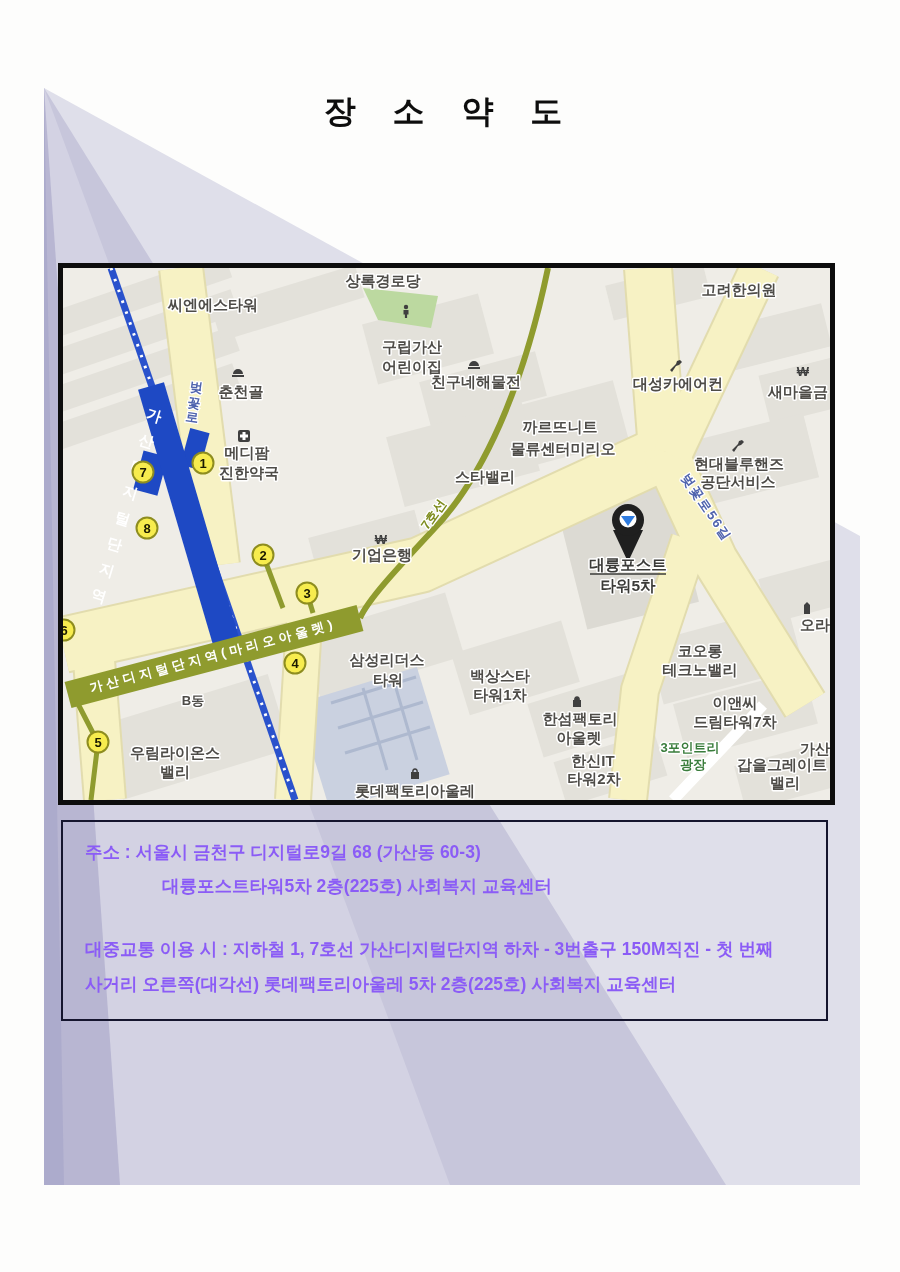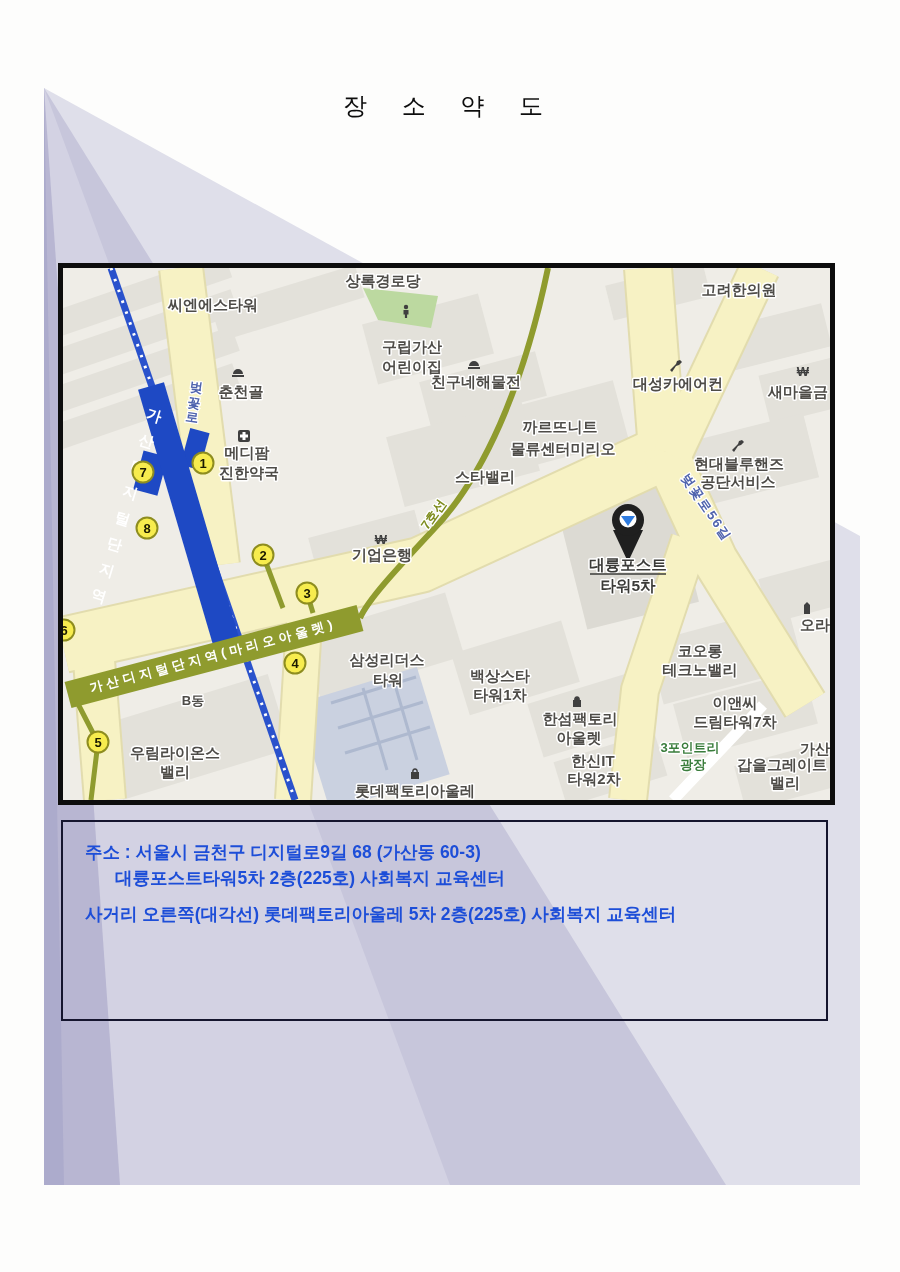--- a/index.html
+++ b/index.html
@@ -2,28 +2,28 @@
 <html style="--lavender_1: #acabcc; --lavender_2: #b8b6d2; --lavender_3: #d3d2e3; --lavender_4: #c7c6db; --lavender_5: #dfdfea; --road_yellow: #f7f2c4; --road_edge: #e2dcae; --line1_blue: #2a52cc; --line7_olive: #8f9b2e; --station_blue: #1e49c4; --pin_black: #1f1f1f; --pin_blue: #2f7ce0;"><head>
 <meta charset="utf-8">
 <style>
   html,body{margin:0;padding:0;background:#ffffff;}
   #page{position:relative;width:900px;height:1272px;background:#fdfdfc;overflow:hidden;
         font-family:"Liberation Sans","DejaVu Sans",sans-serif;}
   #decor{position:absolute;left:0;top:0;z-index:0;}
   .tri1{fill:var(--lavender_1)} .tri2{fill:var(--lavender_2)} .tri3{fill:var(--lavender_3)}
   .tri4{fill:var(--lavender_4)} .tri5{fill:var(--lavender_5)}
   #doc-title{position:absolute;left:0;top:90px;width:100%;text-align:center;z-index:3;
-             font-size:24px;font-weight:normal;letter-spacing:14px;color:#0d0d0d;}
+             font-size:32px;font-weight:bold;letter-spacing:14px;color:#0d0d0d;}
   #map-frame{position:absolute;left:58px;top:263px;z-index:2;border:5px solid #0d0d0d;
              width:767px;height:532px;background:#efede7;}
   #info-box{position:absolute;left:61px;top:820px;width:767px;height:201px;z-index:2;
-            border:2px solid #15152e;box-sizing:border-box;color:#1d4ed8;}
+            border:2px solid #15152e;box-sizing:border-box;color:#8b5cf6;}
   #info-box p{margin:0;padding:0 22px;font-size:17.5px;font-weight:bold;line-height:1.5;}
   #info-box .l1{margin-top:17px;}
-  #info-box .l2{padding-left:52px;}
+  #info-box .l2{margin-top:8px;padding-left:99px;}
   #info-box .l3{margin-top:36px;}
   #info-box .l4{margin-top:9px;}
   
   .road{fill:none;stroke:var(--road_yellow);}
   .road-casing{fill:none;stroke:var(--road_edge);}
   .bldg{fill:#e3e1da;} .bldg-dark{fill:#dcdad3;} .bldg-blue{fill:#cad1e0;}
   .park{fill:#bcd9a0;}
   .rail1{stroke:var(--line1_blue);} .railtick{stroke:#ffffff;}
   .line7{stroke:var(--line7_olive);fill:none;}
   .lbl{font:bold 15px "Liberation Sans","DejaVu Sans",sans-serif;fill:#4e4c48;
@@ -270,16 +270,17 @@
       <text class="lbl lbl-dest" x="565" y="302">대륭포스트</text>
       <line x1="527" y1="306" x2="603" y2="306" stroke="#3b3b38" stroke-width="1.5"></line>
       <text class="lbl lbl-dest" x="565" y="323">타워5차</text>
 
     </svg>
   </div>
 
   <div id="info-box">
     <p class="l1">주소 : 서울시 금천구 디지털로9길 68 (가산동 60-3)</p>
     <p class="l2">대륭포스트타워5차 2층(225호) 사회복지 교육센터</p>
+    <p class="l3">대중교통 이용 시 : 지하철 1, 7호선 가산디지털단지역 하차 - 3번출구 150M직진 - 첫 번째</p>
     <p class="l4">사거리 오른쪽(대각선) 롯데팩토리아울레 5차 2층(225호) 사회복지 교육센터</p>
   </div>
 
 </div>
 
 </body></html>

